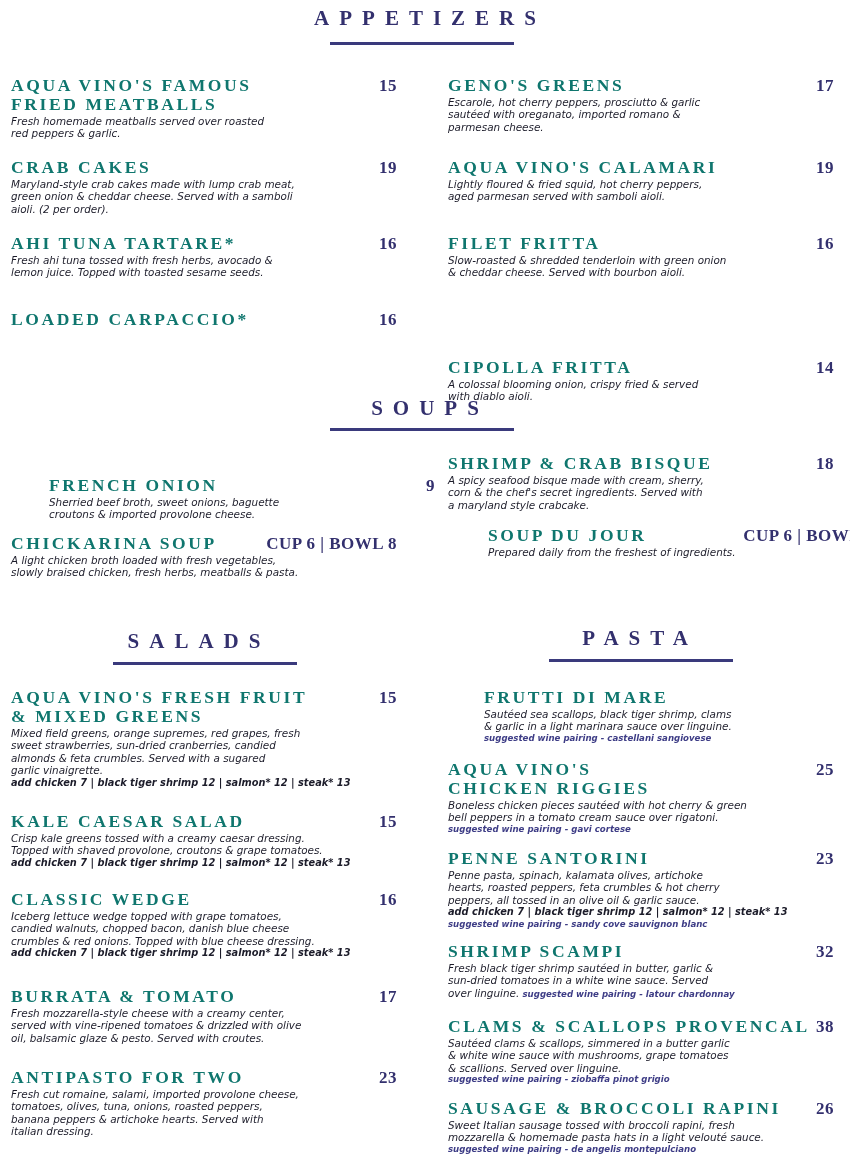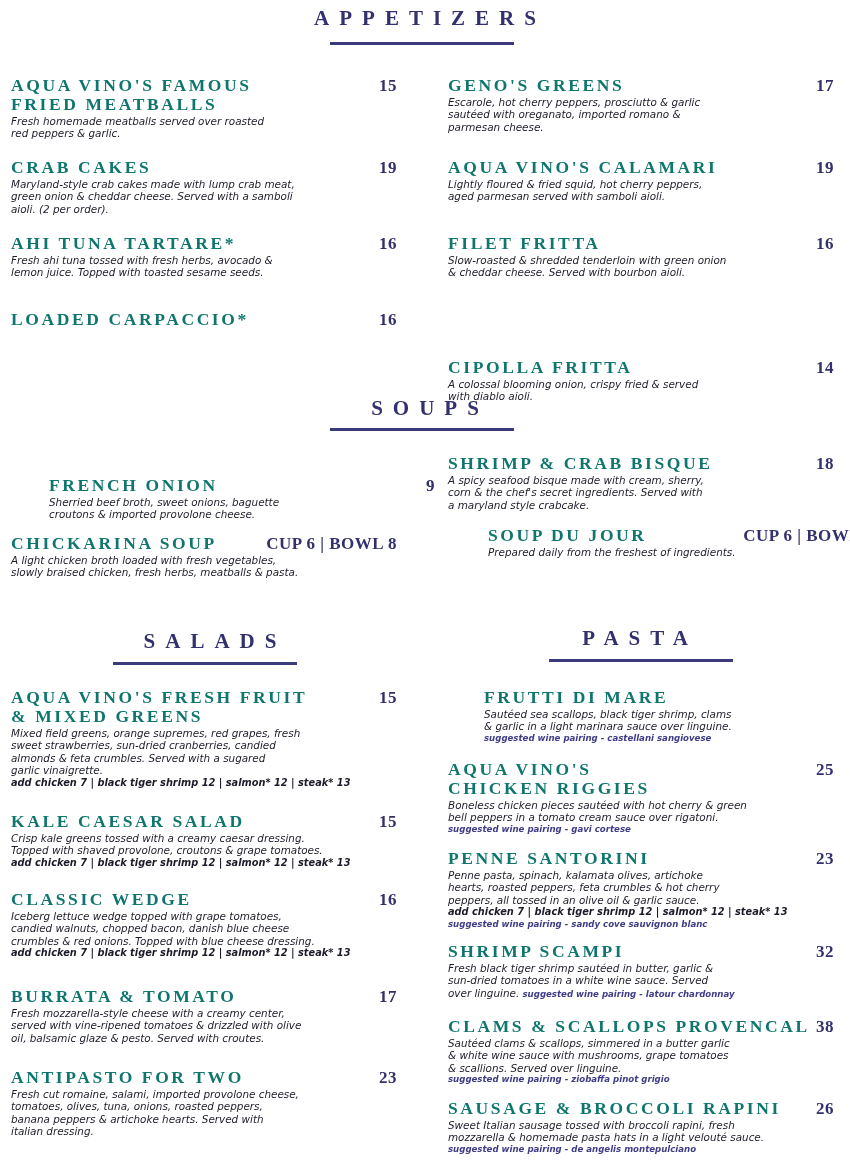--- a/index.html
+++ b/index.html
@@ -38,21 +38,21 @@
 </style>
 </head>
 <body>
 
 <div class="section-title" style="left:300px; top:6px; width:260px;">APPETIZERS</div>
 <div class="rule" style="left:330px; top:42px; width:184px;"></div>
 
 <div class="section-title" style="left:340px; top:396px; width:180px;">SOUPS</div>
 <div class="rule" style="left:330px; top:428px; width:184px;"></div>
 
-<div class="section-title" style="left:120px; top:629px; width:190px;">SALADS</div>
+<div class="section-title" style="left:104px; top:629px; width:190px;">SALADS</div>
 <div class="rule" style="left:113px; top:662px; width:184px;"></div>
 
 <div class="section-title" style="left:550px; top:626px; width:180px;">PASTA</div>
 <div class="rule" style="left:549px; top:659px; width:184px;"></div>
 
 <div class="item" style="left:11px; top:76px;">
   <div class="item-name">AQUA VINO'S FAMOUS
 FRIED MEATBALLS</div>
   <div class="item-price">15</div>
   <div class="item-desc">Fresh homemade meatballs served over roasted

